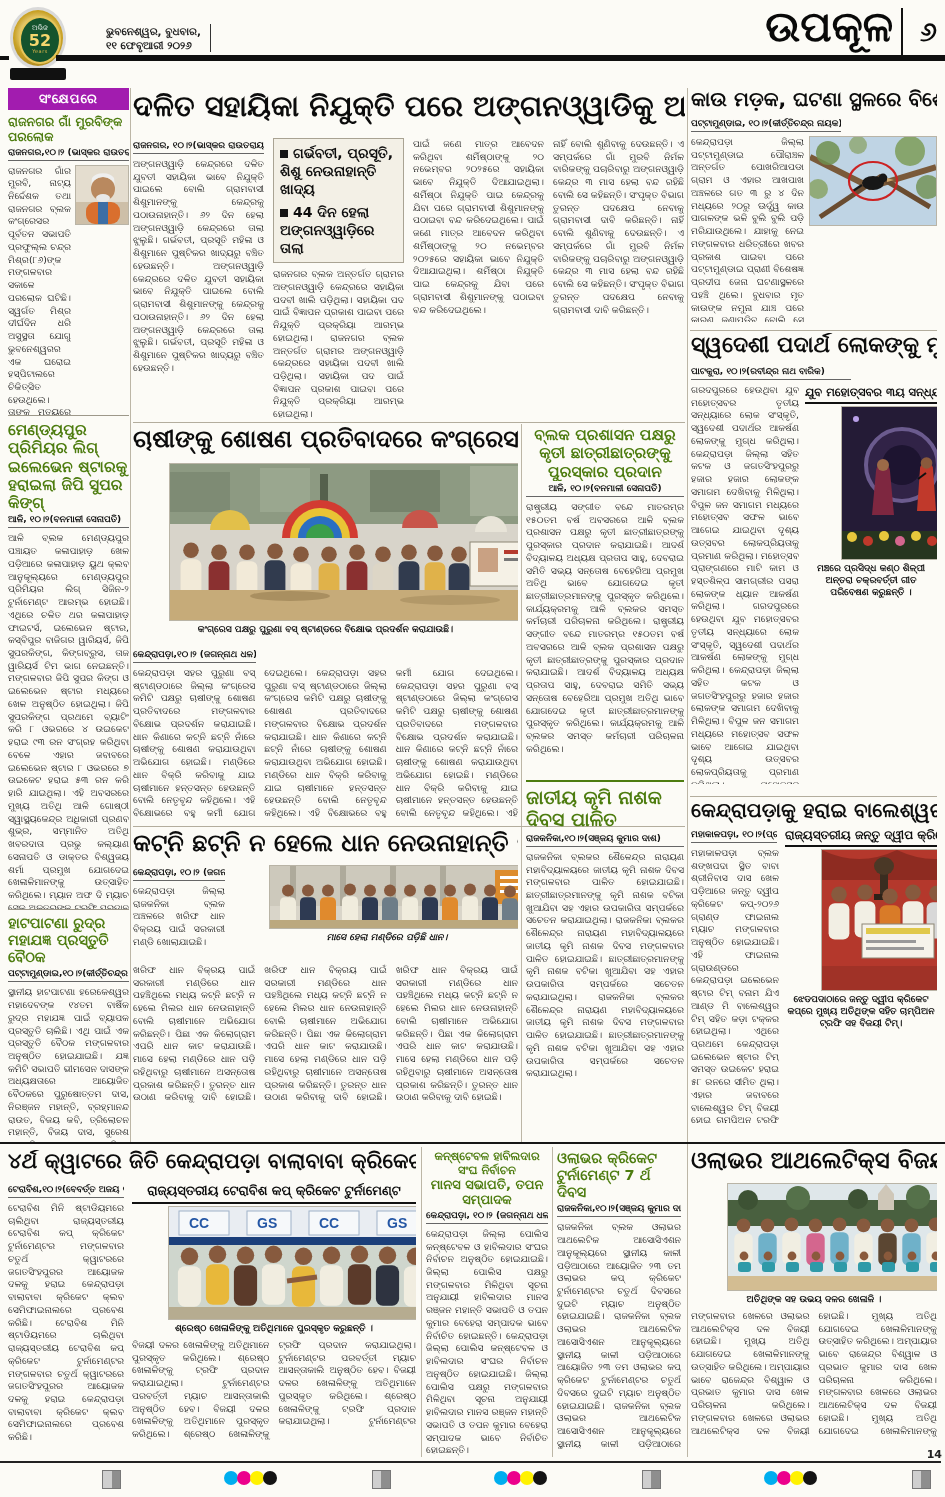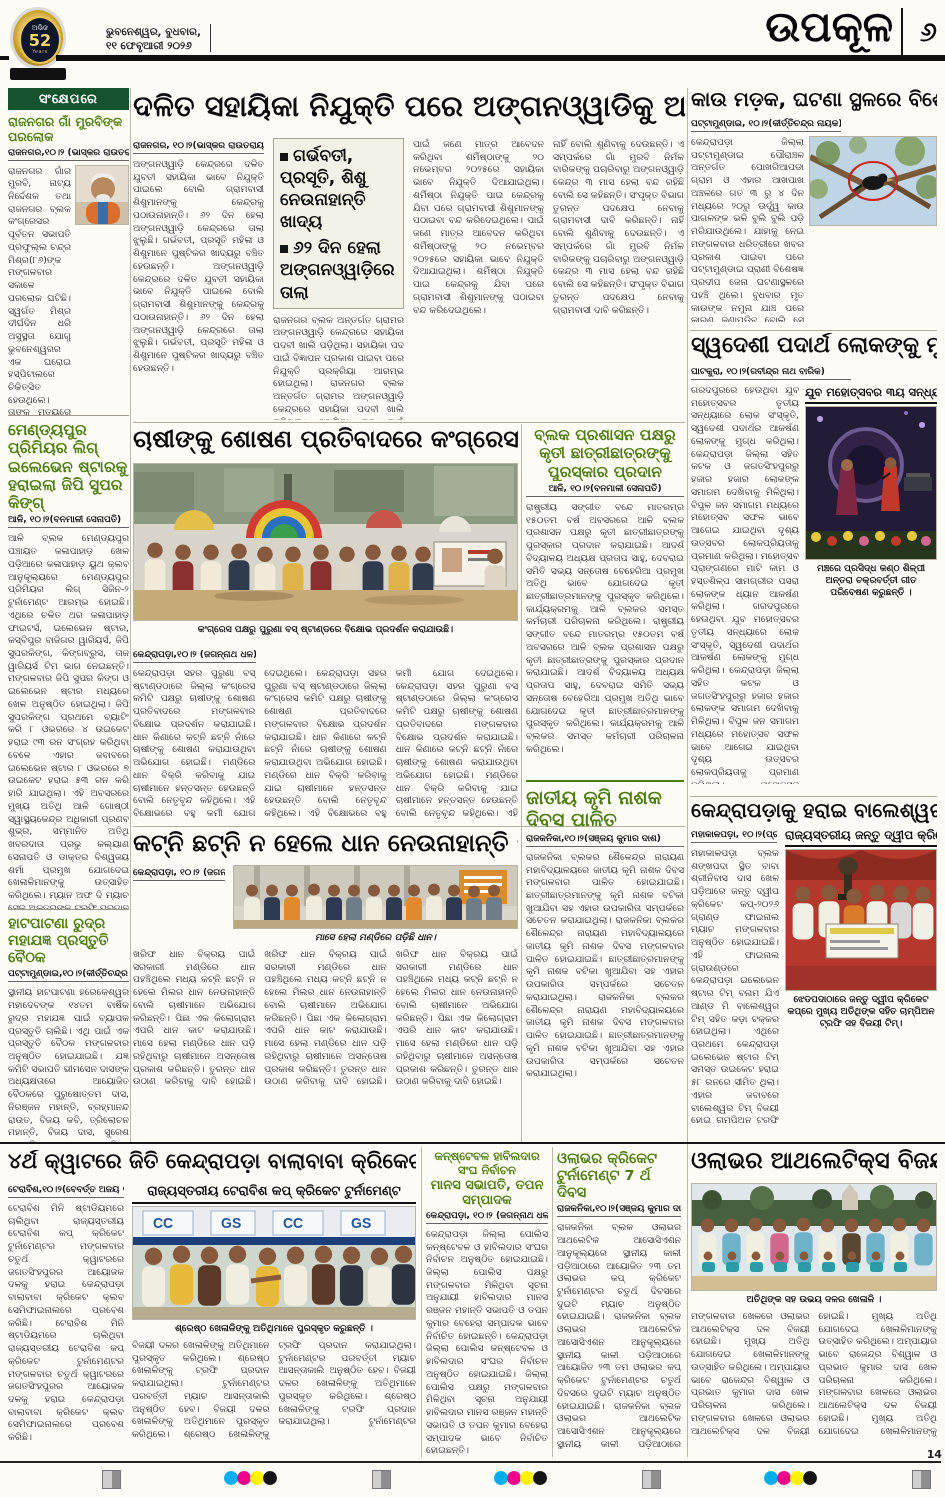--- a/index.html
+++ b/index.html
@@ -9,38 +9,38 @@
   .hl{font-weight:800;color:#0c0c0c;line-height:1.12;overflow:hidden;white-space:nowrap;text-overflow:clip;}
   .hlw{font-weight:800;color:#4d7c0f;line-height:1.18;overflow:hidden;}
   .byline{display:block;font-weight:700;font-size:9px;color:#111;border-bottom:1px solid #666;
           padding-bottom:2px;margin:2px 0 4px;overflow:hidden;white-space:nowrap;}
   .body{font-size:9.3px;line-height:1.37;text-align:justify;color:#232323;overflow:hidden;}
   .caption{font-size:9.2px;font-weight:600;text-align:center;color:#101010;overflow:hidden;}
   .label{font-weight:800;font-size:13px;text-align:center;border-bottom:2.5px solid #111;
          padding:1px 0 3px;color:#0b0b0b;overflow:hidden;white-space:nowrap;}
   .cols2{column-count:2;column-gap:9px;}
   .cols3{column-count:3;column-gap:9px;}
-  .photo{position:relative;overflow:hidden;background:#d8d4ca;border:1px solid #b9b4a6;}
+  .photo{position:relative;overflow:hidden;background:#d8d4ca;border:1px solid #b9b4a6;margin-left:36px;}
   .photo svg{display:block;width:100%;height:100%;}
   .vr{position:absolute;width:1px;background:#bcb6a6;}
   .hr{position:absolute;height:1px;background:#b3ad9d;}
   .hrb{position:absolute;height:2px;background:#161616;}
   .hdr-bar{position:absolute;left:56px;top:55px;width:889px;height:6px;background:#101010;}
   .brief-art{border-bottom:1px solid #9d988a;padding:5px 0 4px;overflow:hidden;}
-  .briefs-head{background:#14532d;color:#fff;font-weight:800;font-size:13px;text-align:center;
+  .briefs-head{background:#a21caf;color:#fff;font-weight:800;font-size:13px;text-align:center;
                padding:3px 0;letter-spacing:1px;}
-  .hibox{border:1px solid #a9a393;background:#f3f0e6;padding:5px 6px;font-weight:800;font-size:17px;
+  .hibox{border:1px solid #a9a393;background:#f3f0e6;padding:5px 6px;font-weight:800;font-size:14px;
          line-height:1.3;color:#0d0d0d;margin-bottom:5px;}
   .sq{display:inline-block;width:8px;height:8px;background:#141414;margin-right:5px;}
   .logo{position:absolute;left:10px;top:4px;width:56px;height:76px;}
   .logo .ring{position:absolute;left:3px;top:6px;width:50px;height:56px;border-radius:50%;
       background:radial-gradient(circle at 50% 45%,#f3dc9a 0 35%,#c9a227 60%,#8a6b14 100%);
       box-shadow:0 0 0 3px #d9d9d9, 0 2px 3px rgba(0,0,0,.4);}
   .logo .inner{position:absolute;left:9px;top:12px;width:38px;height:44px;border-radius:50%;
-      background:#0f172a;border:2px solid #e7c55a;color:#f5d76e;text-align:center;}
+      background:#14532d;border:2px solid #e7c55a;color:#f5d76e;text-align:center;}
   .logo .scr{font-size:7px;line-height:10px;display:block;margin-top:5px;color:#fff;}
   .logo .num{font-size:16px;font-weight:800;line-height:15px;display:block;color:#f5d76e;}
   .logo .yrs{font-size:5px;display:block;color:#e0b84c;letter-spacing:.5px;}
   .logo .base{position:absolute;left:0px;top:64px;width:56px;height:12px;background:#111;border-radius:2px;}
   .dateline{position:absolute;left:74px;top:24px;font-size:10.5px;font-weight:700;line-height:1.35;
             color:#1c1c1c;border-right:1.5px solid #333;padding-right:9px;margin-left:32px;}
   .mast{position:absolute;top:6px;right:52px;font-size:42px;font-weight:800;color:#090909;line-height:1;}
   .mast-div{position:absolute;top:8px;right:42px;width:2px;height:48px;background:#111;}
   .pageno{position:absolute;top:16px;right:8px;font-size:27px;font-weight:800;color:#0a0a0a;}
   .regsq{position:absolute;top:1470px;width:17px;height:17px;
@@ -132,21 +132,21 @@
   <div class="abs" style="left:133px;top:90px;width:552px;height:330px;overflow:hidden;">
     <div class="hl" style="font-size:29px;height:44px;">ଦଳିତ ସହାୟିକା ନିଯୁକ୍ତି ପରେ ଅଙ୍ଗନଓ୍ୱାଡିକୁ ଆସୁନାହାନ୍ତି ଶିଶୁ</div>
     <div class="flex" style="gap:9px;margin-top:4px;">
       <div style="width:131px;">
         <span class="byline">ରାଜନଗର, ୧୦।୨(ଭାସ୍କର ରାଉତରାୟ)</span>
         <div class="body" style="height:258px;">ଅଙ୍ଗନଓ୍ୱାଡ଼ି କେନ୍ଦ୍ରରେ ଦଳିତ ଯୁବତୀ ସହାୟିକା ଭାବେ ନିଯୁକ୍ତି ପାଇଲେ ବୋଲି ଗ୍ରାମବାସୀ ଶିଶୁମାନଙ୍କୁ କେନ୍ଦ୍ରକୁ ପଠାଉନାହାନ୍ତି। ୬୨ ଦିନ ହେଲା ଅଙ୍ଗନଓ୍ୱାଡ଼ି କେନ୍ଦ୍ରରେ ତାଲା ଝୁଲୁଛି। ଗର୍ଭବତୀ, ପ୍ରସୂତି ମହିଳା ଓ ଶିଶୁମାନେ ପୁଷ୍ଟିକର ଖାଦ୍ୟରୁ ବଞ୍ଚିତ ହେଉଛନ୍ତି। ଅଙ୍ଗନଓ୍ୱାଡ଼ି କେନ୍ଦ୍ରରେ ଦଳିତ ଯୁବତୀ ସହାୟିକା ଭାବେ ନିଯୁକ୍ତି ପାଇଲେ ବୋଲି ଗ୍ରାମବାସୀ ଶିଶୁମାନଙ୍କୁ କେନ୍ଦ୍ରକୁ ପଠାଉନାହାନ୍ତି। ୬୨ ଦିନ ହେଲା ଅଙ୍ଗନଓ୍ୱାଡ଼ି କେନ୍ଦ୍ରରେ ତାଲା ଝୁଲୁଛି। ଗର୍ଭବତୀ, ପ୍ରସୂତି ମହିଳା ଓ ଶିଶୁମାନେ ପୁଷ୍ଟିକର ଖାଦ୍ୟରୁ ବଞ୍ଚିତ ହେଉଛନ୍ତି।</div>
       </div>
       <div style="width:131px;">
         <div class="hibox">
           <div><span class="sq"></span><span>ଗର୍ଭବତୀ, ପ୍ରସୂତି, ଶିଶୁ ନେଉନାହାନ୍ତି ଖାଦ୍ୟ</span></div>
-          <div style="margin-top:4px;"><span class="sq"></span><span>୬୨ ଦିନ ହେଲା ଅଙ୍ଗନଓ୍ୱାଡ଼ିରେ ତାଲା</span></div>
+          <div style="margin-top:4px;"><span class="sq"></span><span>44 ଦିନ ହେଲା ଅଙ୍ଗନଓ୍ୱାଡ଼ିରେ ତାଲା</span></div>
         </div>
         <div class="body" style="height:200px;">ରାଜନଗର ବ୍ଲକ ଅନ୍ତର୍ଗତ ଗ୍ରାମର ଅଙ୍ଗନଓ୍ୱାଡ଼ି କେନ୍ଦ୍ରରେ ସହାୟିକା ପଦବୀ ଖାଲି ପଡ଼ିଥିଲା। ସହାୟିକା ପଦ ପାଇଁ ବିଜ୍ଞାପନ ପ୍ରକାଶ ପାଇବା ପରେ ନିଯୁକ୍ତି ପ୍ରକ୍ରିୟା ଆରମ୍ଭ ହୋଇଥିଲା। ରାଜନଗର ବ୍ଲକ ଅନ୍ତର୍ଗତ ଗ୍ରାମର ଅଙ୍ଗନଓ୍ୱାଡ଼ି କେନ୍ଦ୍ରରେ ସହାୟିକା ପଦବୀ ଖାଲି ପଡ଼ିଥିଲା। ସହାୟିକା ପଦ ପାଇଁ ବିଜ୍ଞାପନ ପ୍ରକାଶ ପାଇବା ପରେ ନିଯୁକ୍ତି ପ୍ରକ୍ରିୟା ଆରମ୍ଭ ହୋଇଥିଲା।</div>
       </div>
       <div style="width:131px;">
         <div class="body" style="height:276px;">ପାଇଁ ଜଣେ ମାତ୍ର ଆବେଦନ କରିଥିବା ଶର୍ମିଷ୍ଠାଙ୍କୁ ୨୦ ନଭେମ୍ବର ୨୦୨୫ରେ ସହାୟିକା ଭାବେ ନିଯୁକ୍ତି ଦିଆଯାଇଥିଲା। ଶର୍ମିଷ୍ଠା ନିଯୁକ୍ତି ପାଇ କେନ୍ଦ୍ରକୁ ଯିବା ପରେ ଗ୍ରାମବାସୀ ଶିଶୁମାନଙ୍କୁ ପଠାଇବା ବନ୍ଦ କରିଦେଇଥିଲେ। ପାଇଁ ଜଣେ ମାତ୍ର ଆବେଦନ କରିଥିବା ଶର୍ମିଷ୍ଠାଙ୍କୁ ୨୦ ନଭେମ୍ବର ୨୦୨୫ରେ ସହାୟିକା ଭାବେ ନିଯୁକ୍ତି ଦିଆଯାଇଥିଲା। ଶର୍ମିଷ୍ଠା ନିଯୁକ୍ତି ପାଇ କେନ୍ଦ୍ରକୁ ଯିବା ପରେ ଗ୍ରାମବାସୀ ଶିଶୁମାନଙ୍କୁ ପଠାଇବା ବନ୍ଦ କରିଦେଇଥିଲେ।</div>
       </div>
       <div style="width:131px;">
         <div class="body" style="height:276px;">ନାହିଁ ବୋଲି ଶୁଣିବାକୁ ଦେଉଛନ୍ତି। ଏ ସମ୍ପର୍କରେ ଗାଁ ମୁରବି ନିର୍ମଳ ବାରିକଙ୍କୁ ପଚାରିବାରୁ ଅଙ୍ଗନଓ୍ୱାଡ଼ି କେନ୍ଦ୍ର ୩ ମାସ ହେଲା ବନ୍ଦ ରହିଛି ବୋଲି ସେ କହିଛନ୍ତି। ସଂପୃକ୍ତ ବିଭାଗ ତୁରନ୍ତ ପଦକ୍ଷେପ ନେବାକୁ ଗ୍ରାମବାସୀ ଦାବି କରିଛନ୍ତି। ନାହିଁ ବୋଲି ଶୁଣିବାକୁ ଦେଉଛନ୍ତି। ଏ ସମ୍ପର୍କରେ ଗାଁ ମୁରବି ନିର୍ମଳ ବାରିକଙ୍କୁ ପଚାରିବାରୁ ଅଙ୍ଗନଓ୍ୱାଡ଼ି କେନ୍ଦ୍ର ୩ ମାସ ହେଲା ବନ୍ଦ ରହିଛି ବୋଲି ସେ କହିଛନ୍ତି। ସଂପୃକ୍ତ ବିଭାଗ ତୁରନ୍ତ ପଦକ୍ଷେପ ନେବାକୁ ଗ୍ରାମବାସୀ ଦାବି କରିଛନ୍ତି।</div>
       </div>
     </div>
@@ -216,20 +216,21 @@
     <div class="hlw" style="font-size:19px;">ଜାତୀୟ କୃମି ନାଶକ ଦିବସ ପାଳିତ</div>
     <span class="byline">ରାଜକନିକା,୧୦।୨(ସଞ୍ଜୟ କୁମାର ଦାଶ)</span>
     <div class="body" style="height:276px;">ରାଜକନିକା ବ୍ଲକର ଶୈଳେନ୍ଦ୍ର ନାରାୟଣ ମହାବିଦ୍ୟାଳୟରେ ଜାତୀୟ କୃମି ନାଶକ ଦିବସ ମଙ୍ଗଳବାର ପାଳିତ ହୋଇଯାଇଛି। ଛାତ୍ରୀଛାତ୍ରମାନଙ୍କୁ କୃମି ନାଶକ ବଟିକା ଖୁଆଯିବା ସହ ଏହାର ଉପକାରିତା ସମ୍ପର୍କରେ ସଚେତନ କରାଯାଇଥିଲା। ରାଜକନିକା ବ୍ଲକର ଶୈଳେନ୍ଦ୍ର ନାରାୟଣ ମହାବିଦ୍ୟାଳୟରେ ଜାତୀୟ କୃମି ନାଶକ ଦିବସ ମଙ୍ଗଳବାର ପାଳିତ ହୋଇଯାଇଛି। ଛାତ୍ରୀଛାତ୍ରମାନଙ୍କୁ କୃମି ନାଶକ ବଟିକା ଖୁଆଯିବା ସହ ଏହାର ଉପକାରିତା ସମ୍ପର୍କରେ ସଚେତନ କରାଯାଇଥିଲା। ରାଜକନିକା ବ୍ଲକର ଶୈଳେନ୍ଦ୍ର ନାରାୟଣ ମହାବିଦ୍ୟାଳୟରେ ଜାତୀୟ କୃମି ନାଶକ ଦିବସ ମଙ୍ଗଳବାର ପାଳିତ ହୋଇଯାଇଛି। ଛାତ୍ରୀଛାତ୍ରମାନଙ୍କୁ କୃମି ନାଶକ ବଟିକା ଖୁଆଯିବା ସହ ଏହାର ଉପକାରିତା ସମ୍ପର୍କରେ ସଚେତନ କରାଯାଇଥିଲା।</div>
   </div>
 
   <div class="abs" style="left:133px;top:830px;width:385px;height:310px;overflow:hidden;">
     <div class="hl" style="font-size:24px;height:33px;">କଟ୍ନି ଛଟ୍ନି ନ ହେଲେ ଧାନ ନେଉନାହାନ୍ତି ମିଲର</div>
     <div class="flex" style="gap:8px;margin-top:2px;">
       <div style="width:92px;">
         <span class="byline">କେନ୍ଦ୍ରାପଡ଼ା, ୧୦।୨ (ଜଗନ୍ନାଥ ଧଳ)</span>
+        <div class="body" style="height:74px;">କେନ୍ଦ୍ରାପଡ଼ା ଜିଲ୍ଲା ରାଜକନିକା ବ୍ଲକ ଅଞ୍ଚଳରେ ଖରିଫ ଧାନ ବିକ୍ରୟ ପାଇଁ ସରକାରୀ ମଣ୍ଡି ଖୋଲାଯାଇଛି।</div>
       </div>
       <div style="width:308px;font-style:italic;">
         <div class="photo" style="width:283px;height:62px;">
           <svg viewBox="0 0 283 62">
             <rect width="283" height="62" fill="#d9d5c9"></rect>
             <rect x="0" y="0" width="283" height="40" fill="#cdc9bc"></rect>
             <rect x="20" y="0" width="6" height="40" fill="#aeaa9b"></rect>
               <rect x="70" y="0" width="6" height="40" fill="#aeaa9b"></rect>
               <rect x="120" y="0" width="6" height="40" fill="#aeaa9b"></rect>
               <rect x="170" y="0" width="6" height="40" fill="#aeaa9b"></rect>

